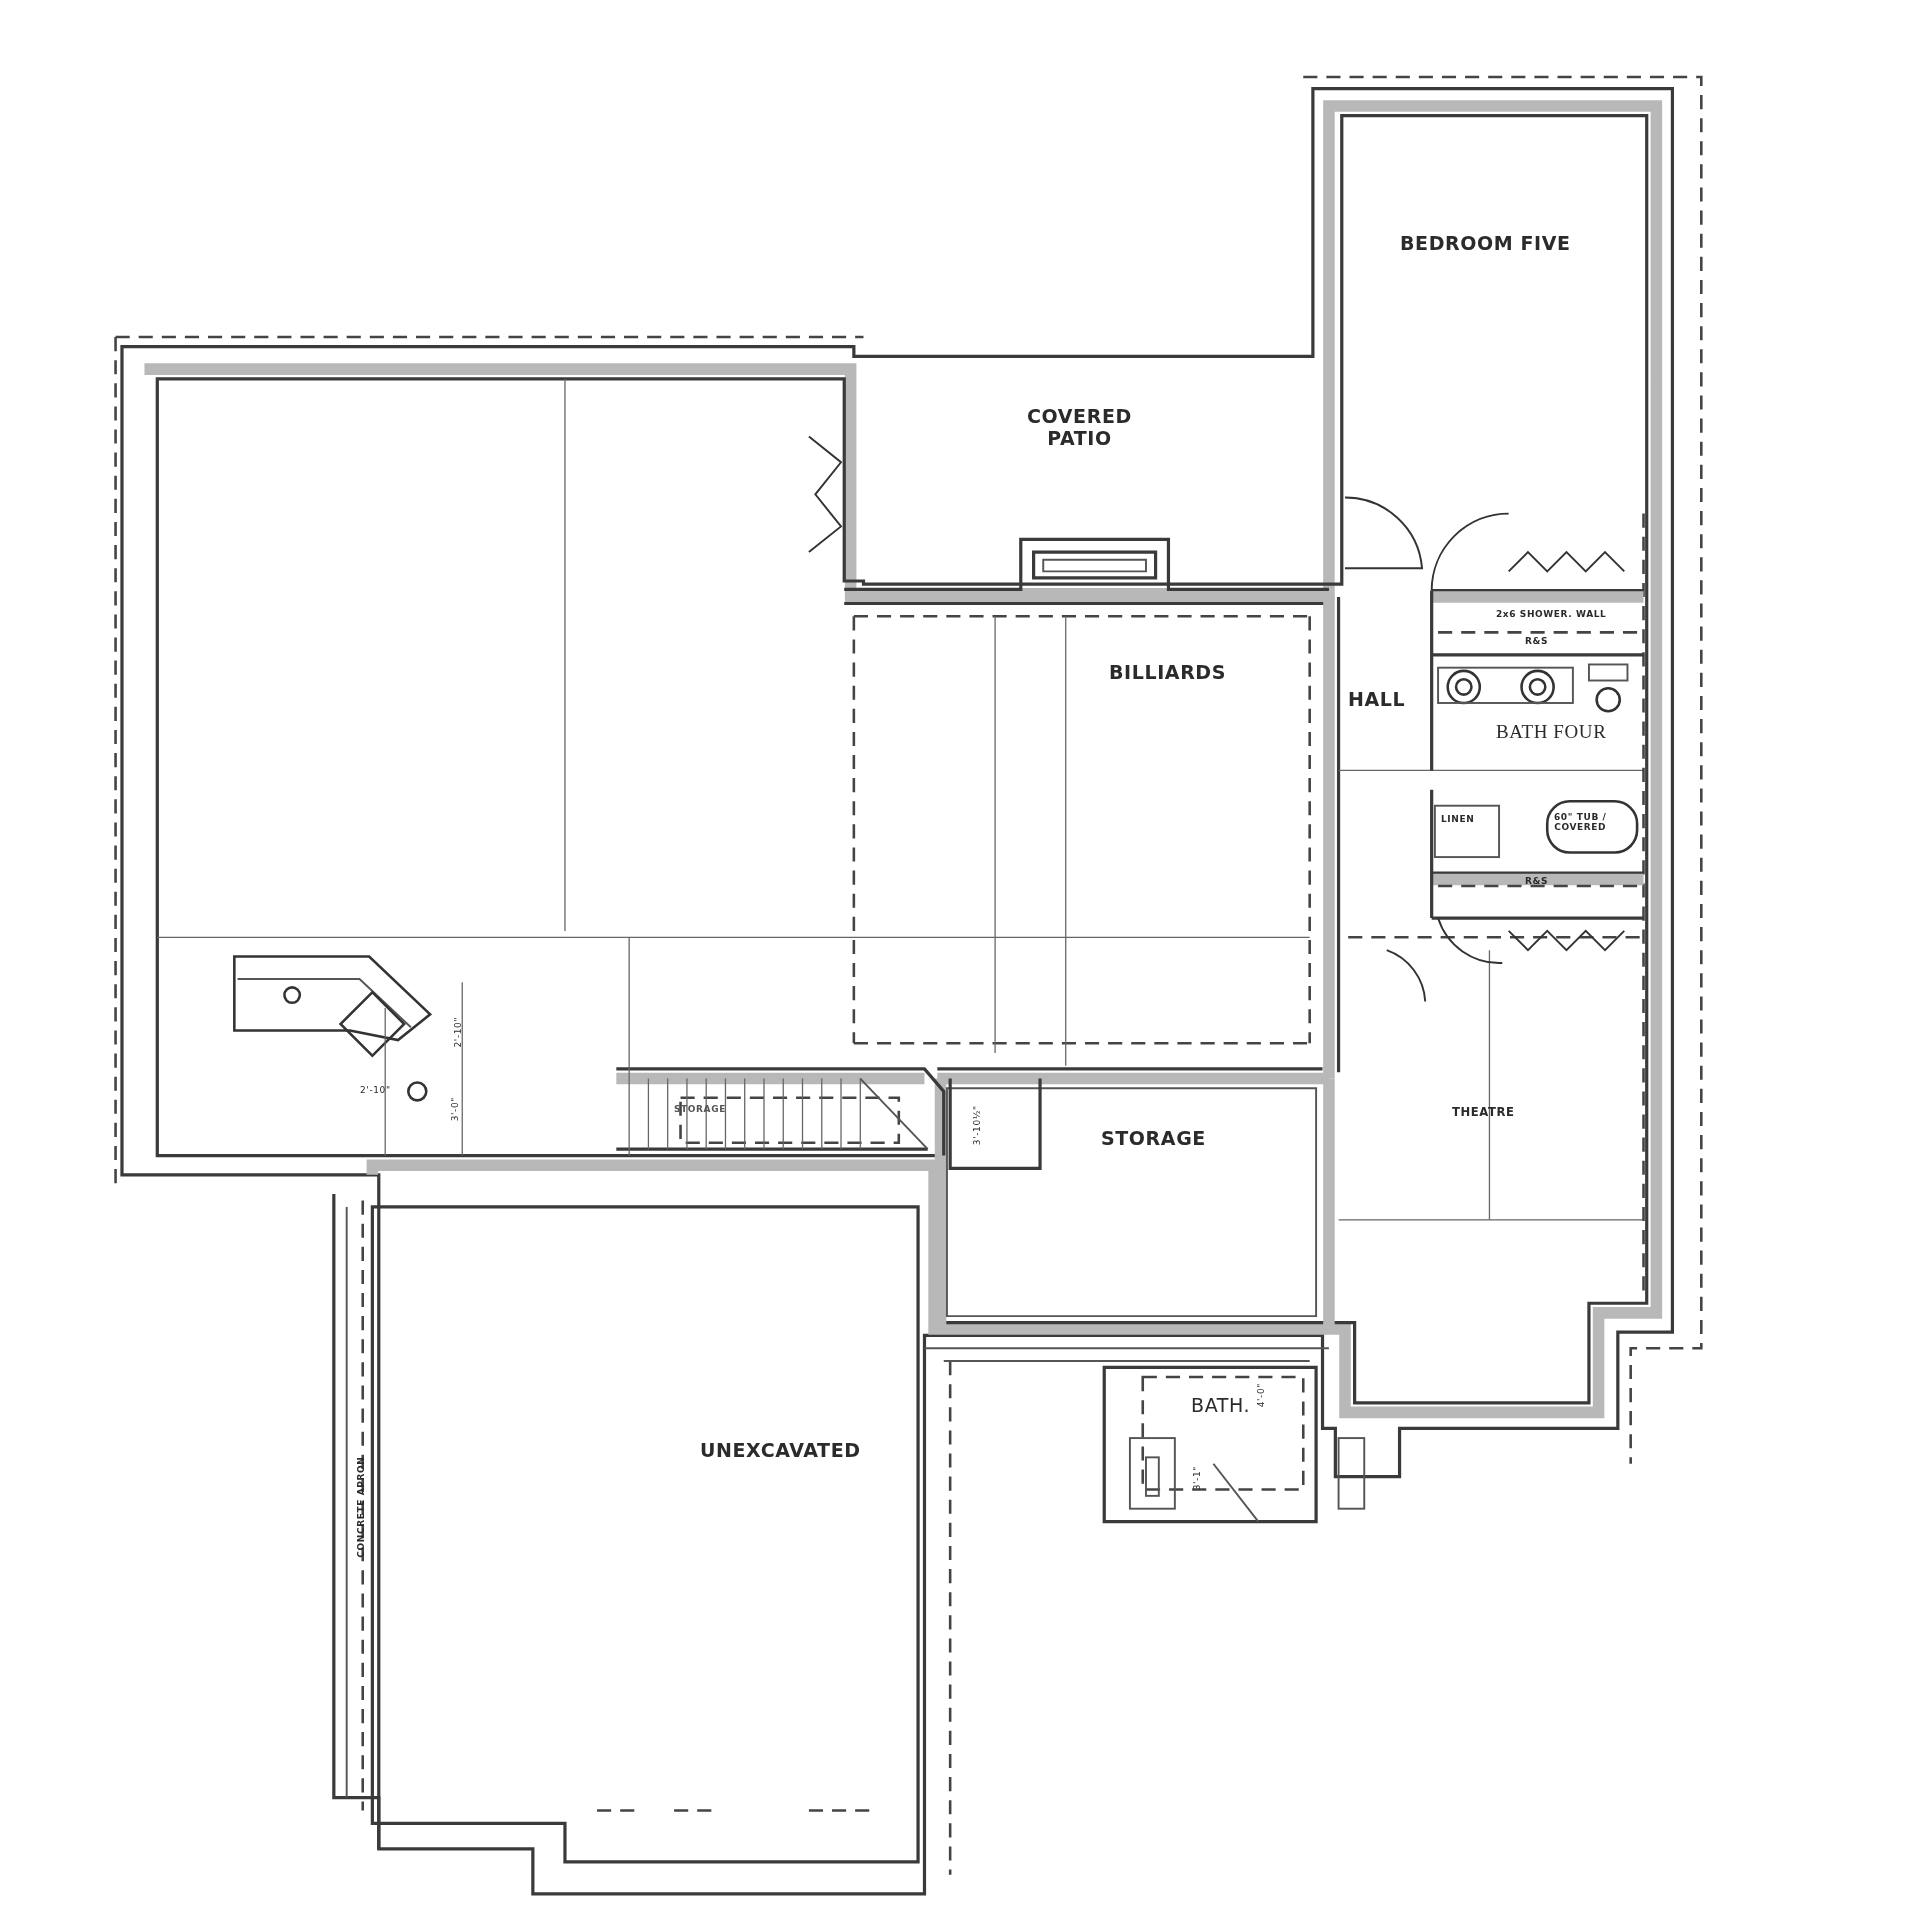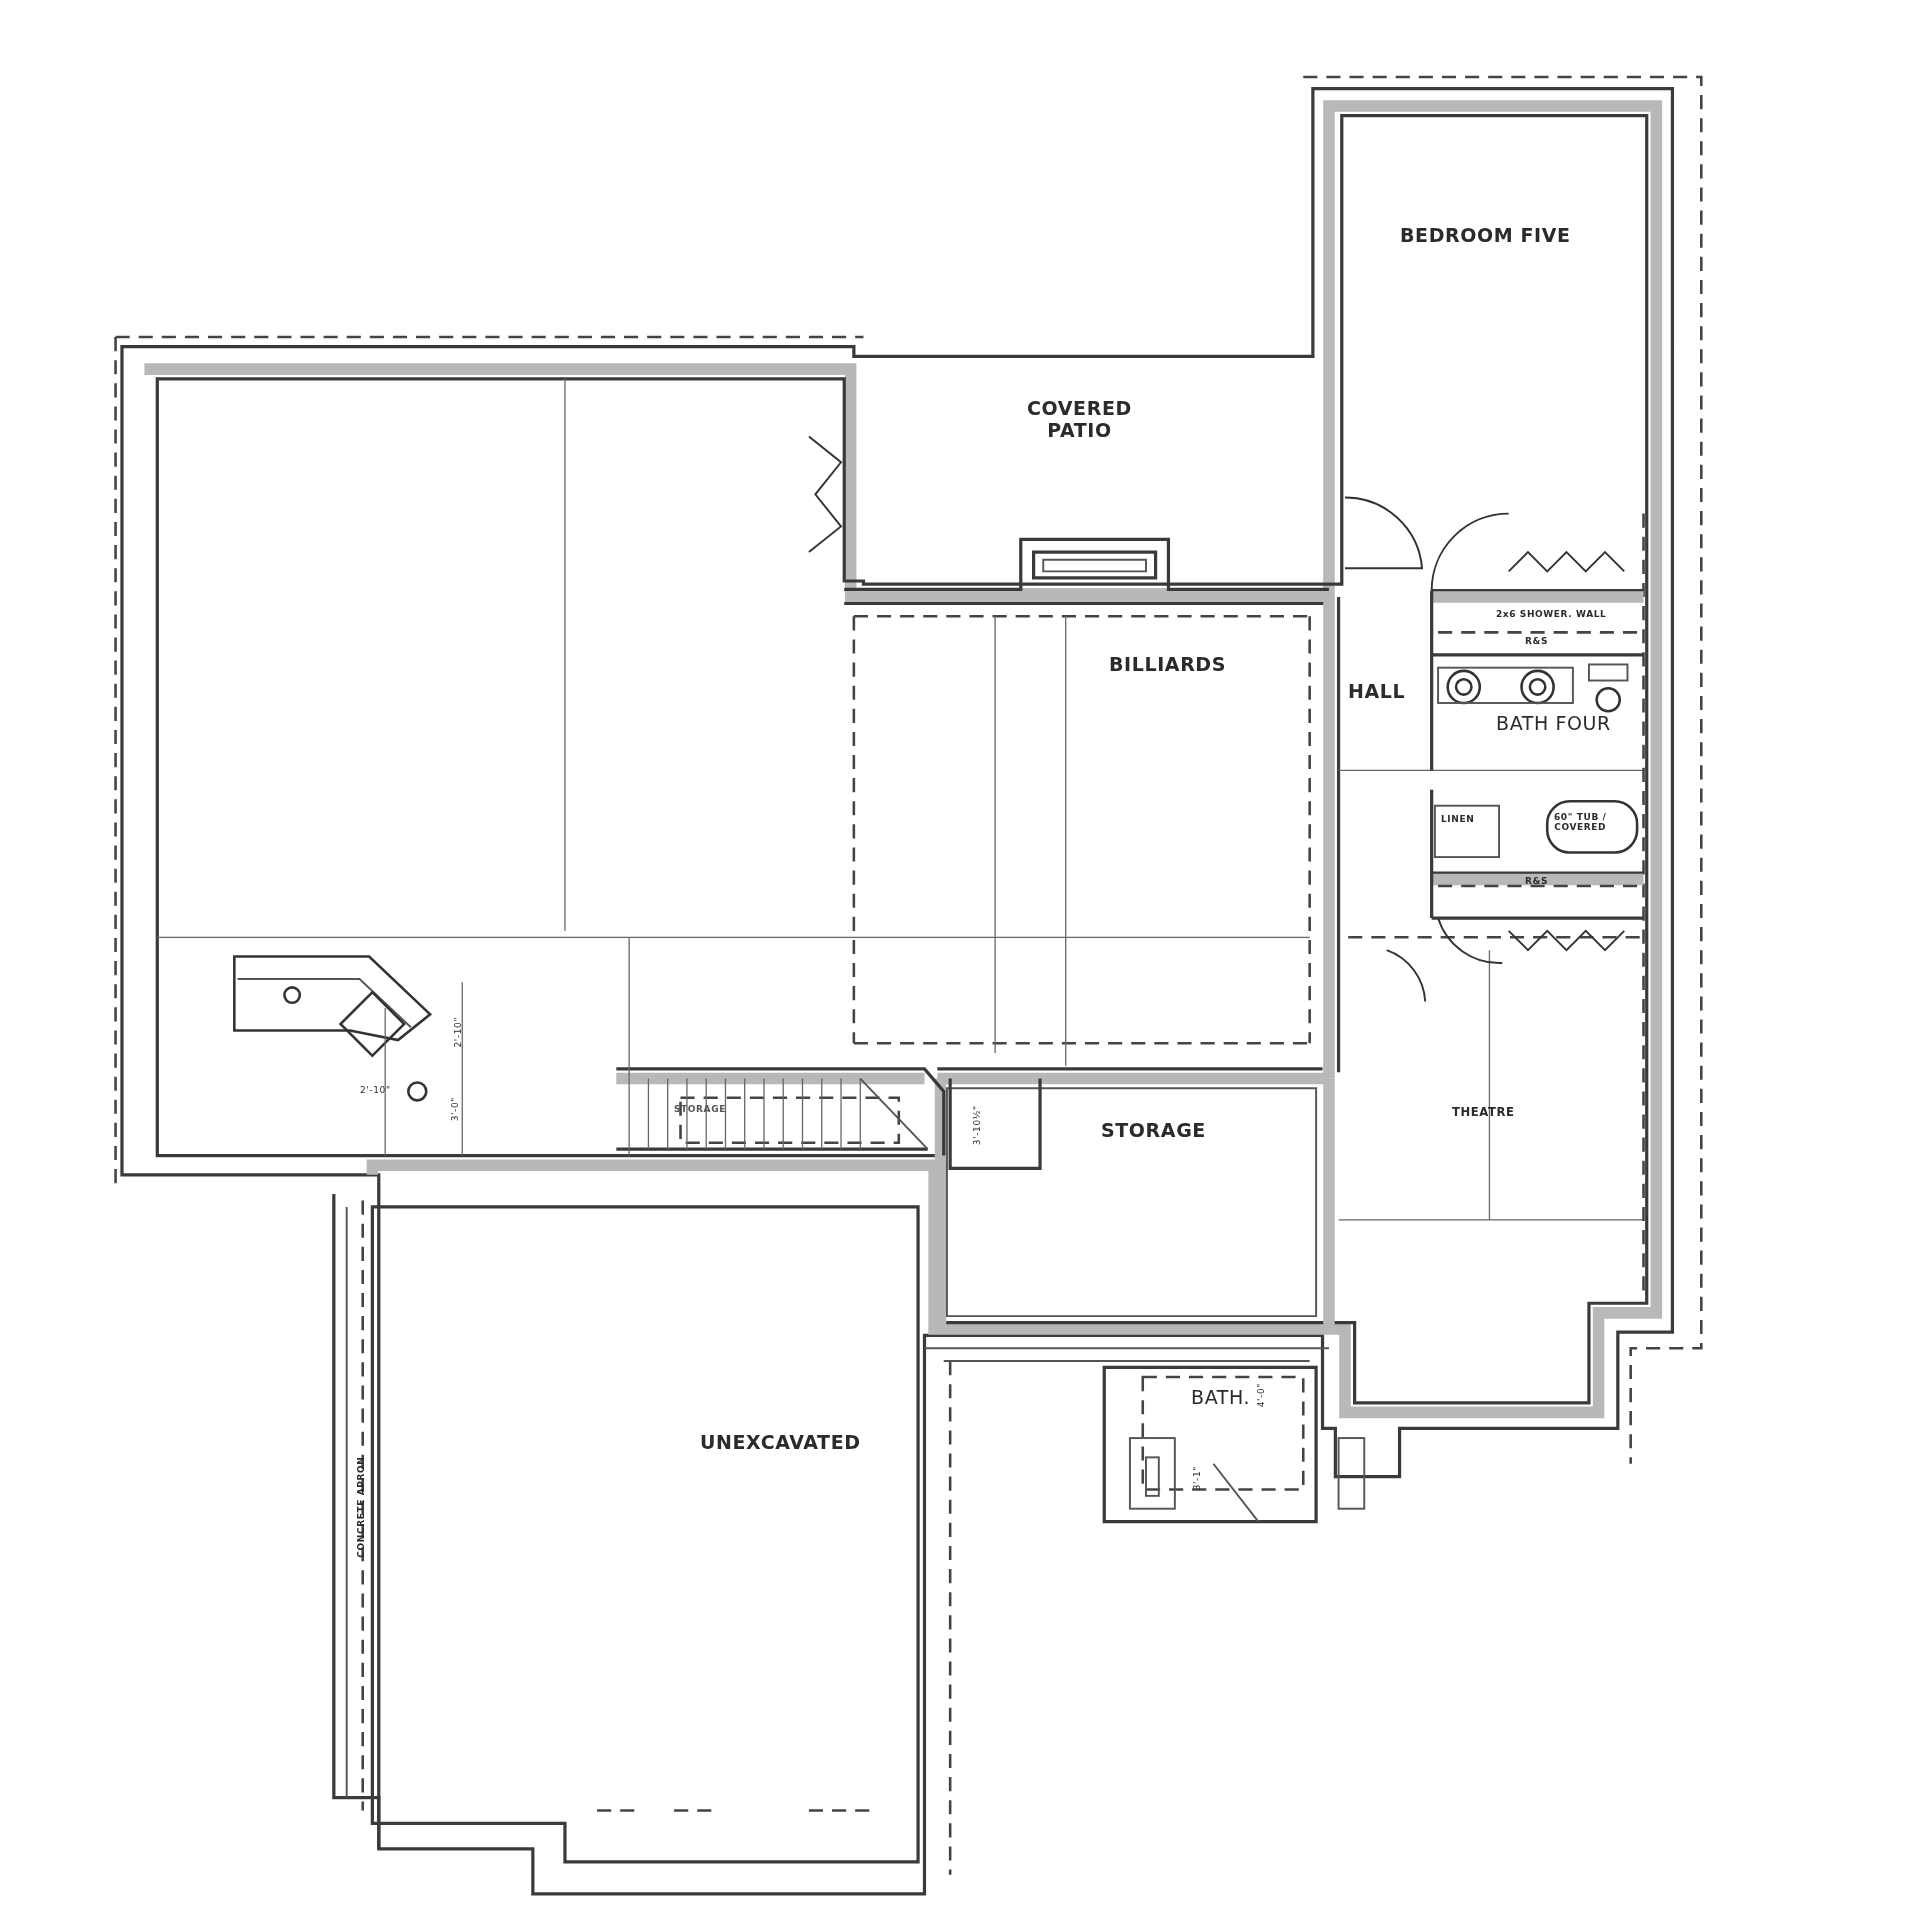--- a/index.html
+++ b/index.html
@@ -7,21 +7,21 @@
   #plan { position: absolute; left: 0; top: 0; width: 1926px; height: 1926px; }
   .wall-outer { fill: none; stroke: #3a3a3a; stroke-width: 5; }
   .wall-fill { fill: none; stroke: #b8b8b8; stroke-width: 18; }
   .wall-inner { fill: none; stroke: #3a3a3a; stroke-width: 5; }
   .dash { fill: none; stroke: #444; stroke-width: 4; stroke-dasharray: 22 14; }
   .thin { fill: none; stroke: #555; stroke-width: 3; }
   .hair { fill: none; stroke: #666; stroke-width: 2; }
   .door { fill: none; stroke: #333; stroke-width: 3; }
   .fixture { fill: none; stroke: #333; stroke-width: 4; }
   .room-label { position: absolute; color: #2b2b2b; font-family: "DejaVu Sans", sans-serif; font-weight: bold; letter-spacing: 0.6px; white-space: nowrap; text-align: center; line-height: 1.15; }
-  .md { font-size: 19px; }
+  .md { font-size: 19px; margin-top: 8px; }
   .sm { font-size: 11.6px; margin-top: 48px; }
   .xs { font-size: 9px; }
   .vert { transform: rotate(-90deg); transform-origin: center center; }
 </style>
 </head>
 <body>
 
 <svg id="plan" viewBox="0 0 3000 3000" xmlns="http://www.w3.org/2000/svg">
 
   <g>
@@ -126,21 +126,21 @@
 
 <div class="room-label md" style="left:1027px; top:398px;">
   <div>COVERED</div>
   <div>PATIO</div>
 </div>
 
 <div class="room-label md" style="left:1109px; top:654px;">BILLIARDS</div>
 
 <div class="room-label md" style="left:1348px; top:681px;">HALL</div>
 
-<div class="room-label md" style="left:1496px; top:713px; font-weight:normal;">BATH FOUR</div>
+<div class="room-label md" style="left:1496px; top:713px; font-weight:normal;font-family:Liberation Serif, serif;">BATH FOUR</div>
 
 <div class="room-label xs" style="left:1496px; top:609px;">2x6 SHOWER. WALL</div>
 <div class="room-label xs" style="left:1525px; top:636px;">R&amp;S</div>
 <div class="room-label xs" style="left:1441px; top:814px;">LINEN</div>
 <div class="room-label xs" style="left:1554px; top:812px;">
   <div>60" TUB /</div>
   <div>COVERED</div>
 </div>
 <div class="room-label xs" style="left:1525px; top:876px;">R&amp;S</div>
 

